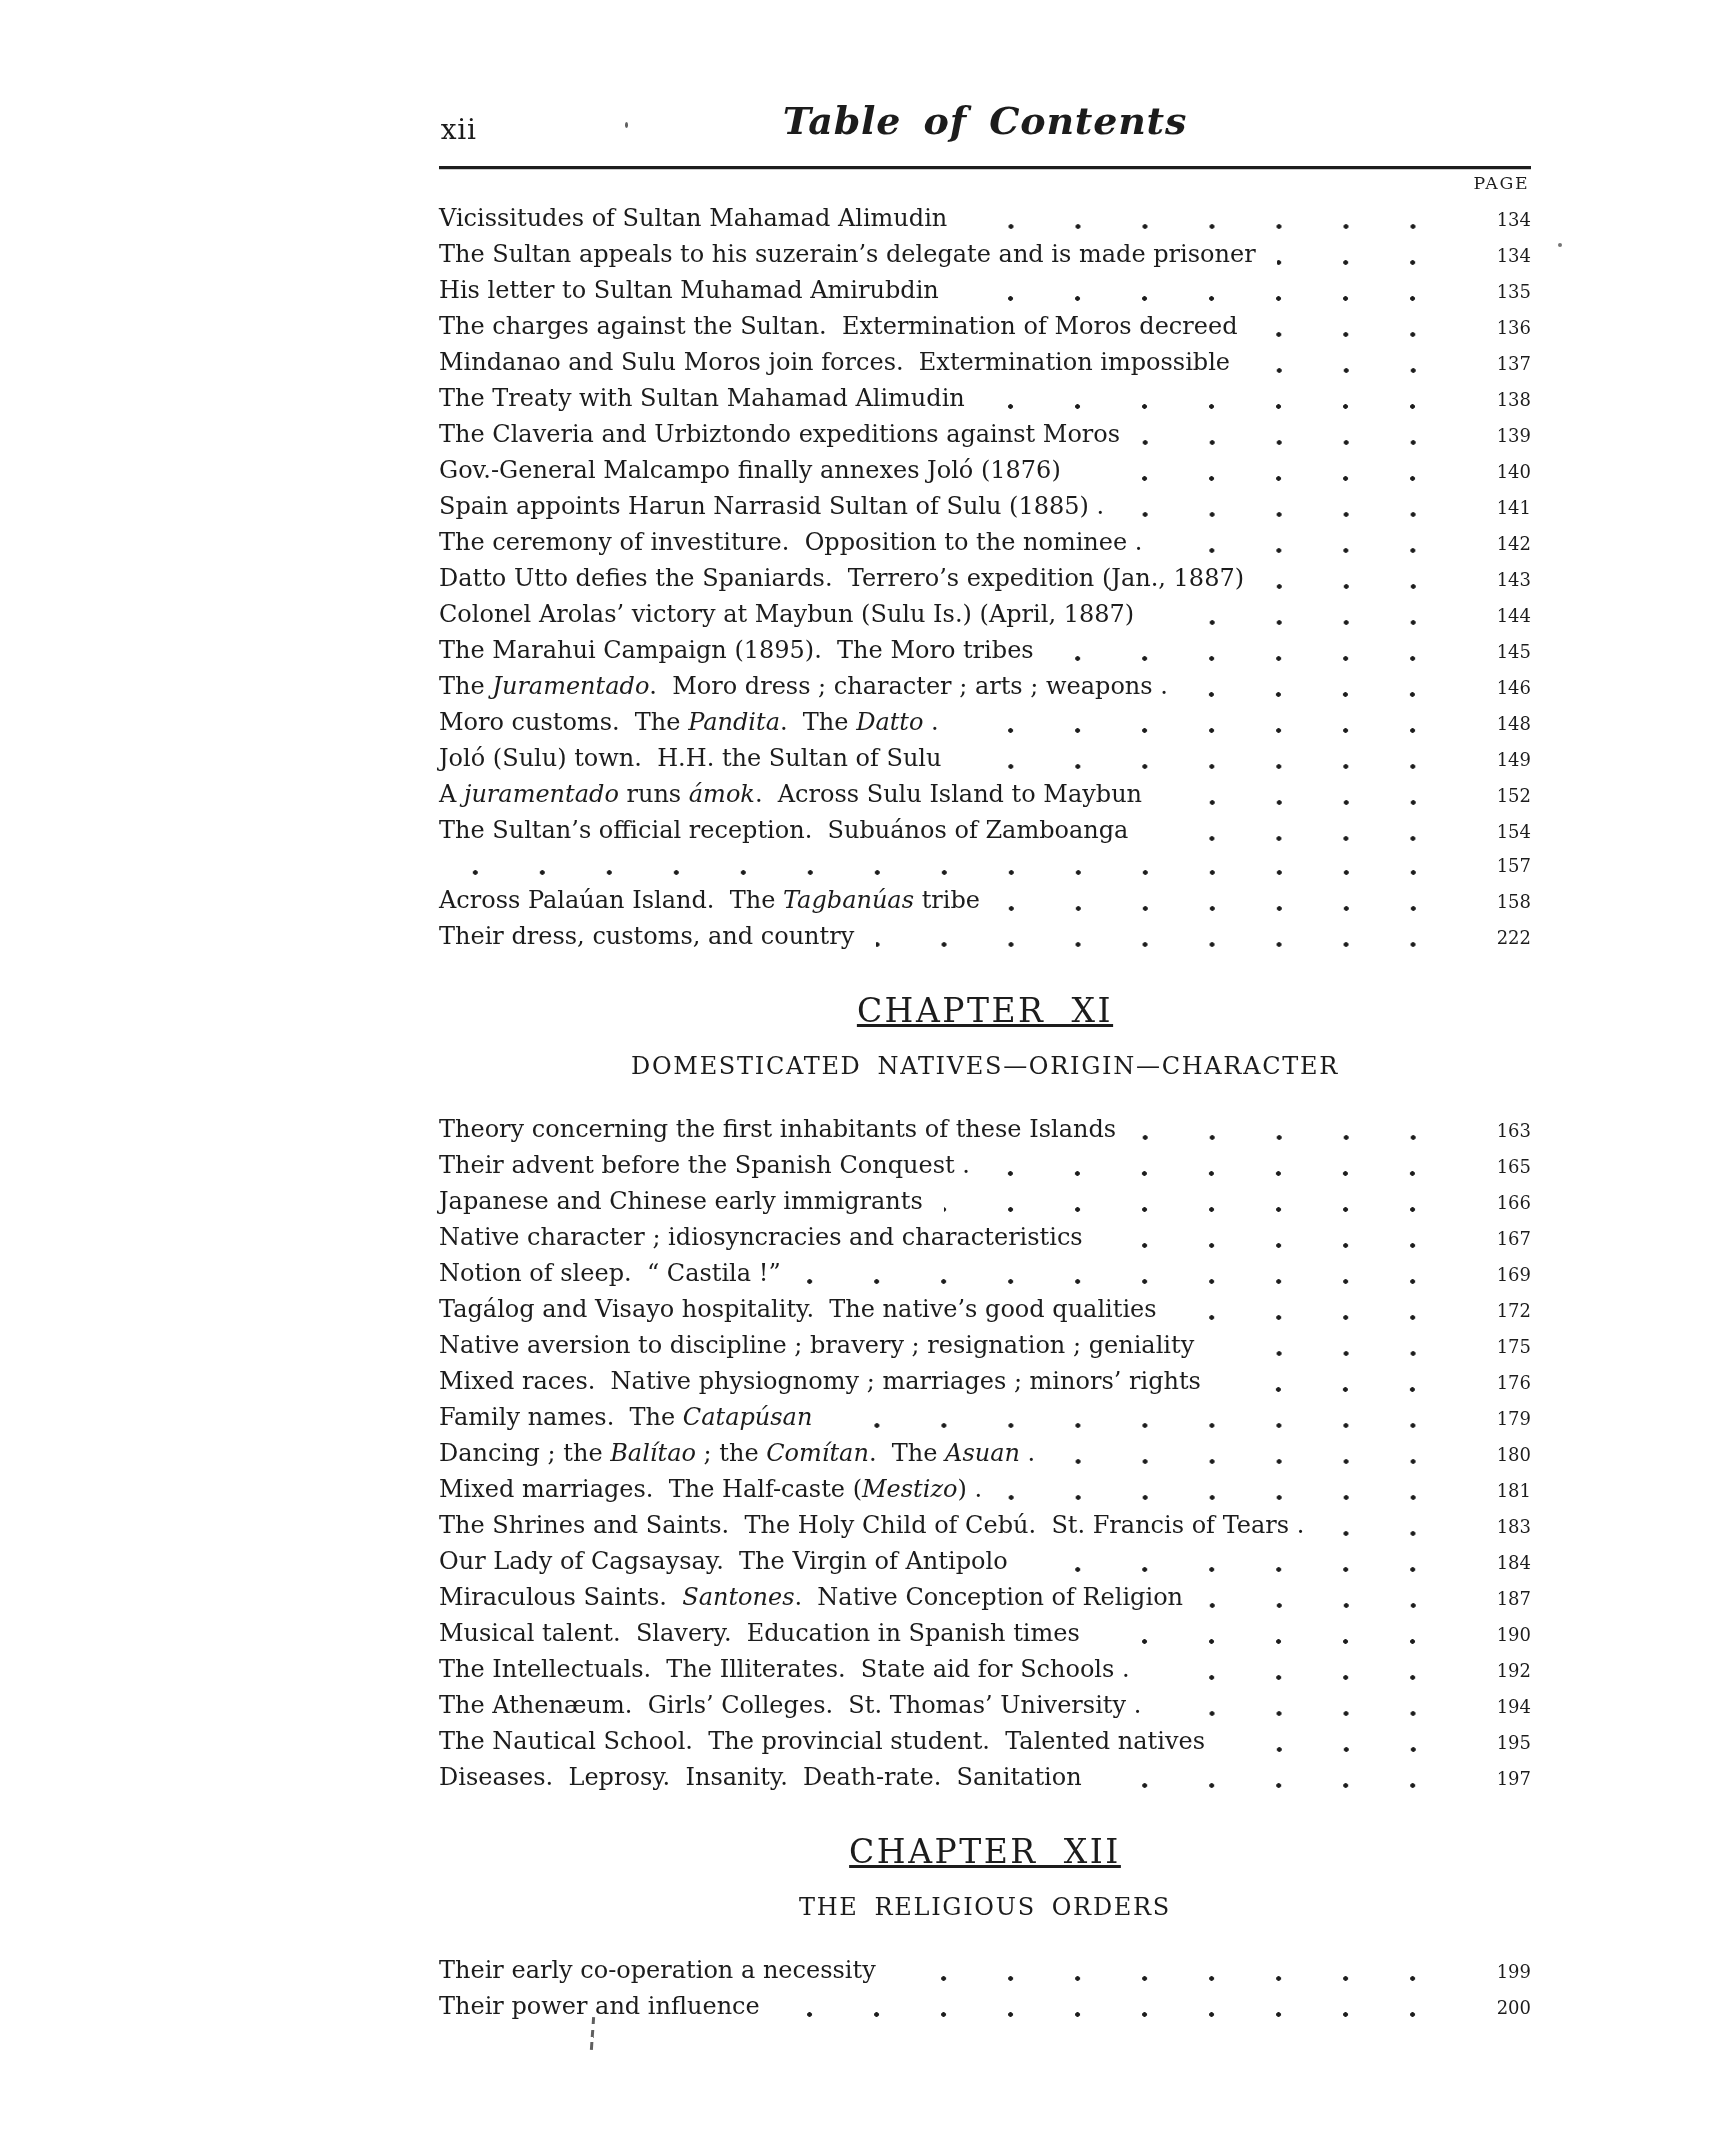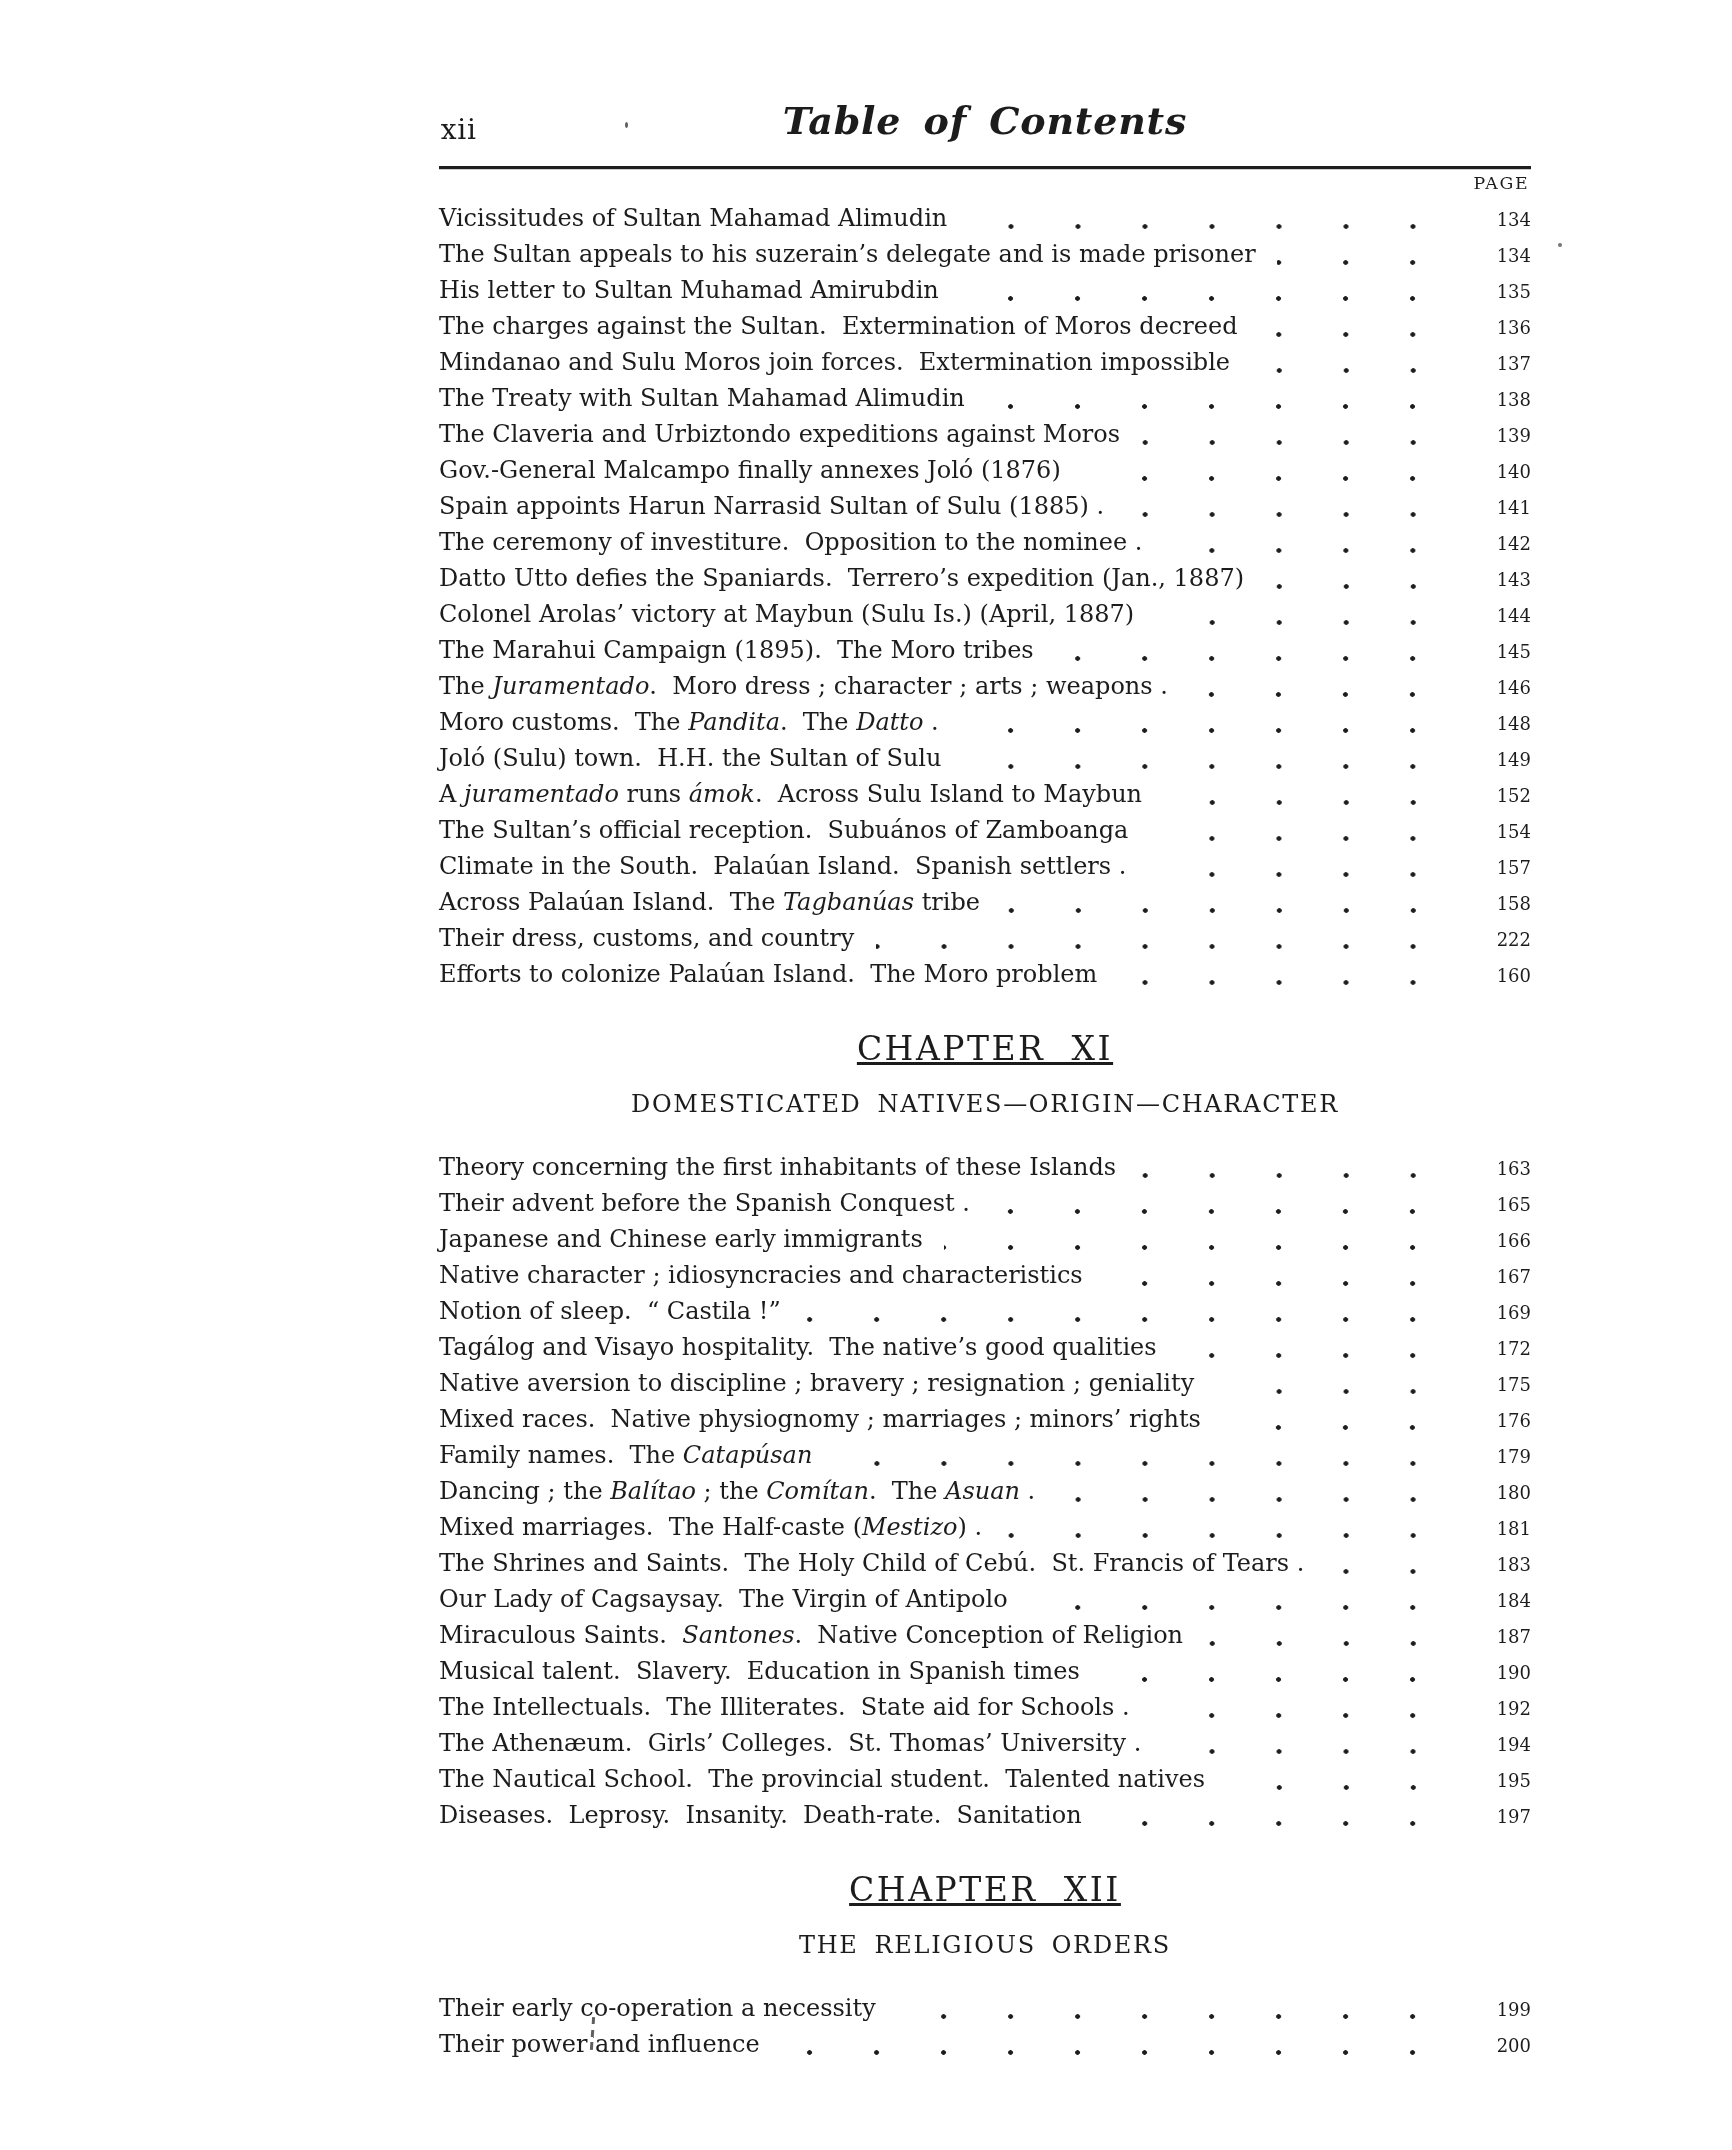--- a/index.html
+++ b/index.html
@@ -153,24 +153,23 @@
         <div class="toc-row"><span class="toc-title">Spain appoints Harun Narrasid Sultan of Sulu (1885) .</span><span class="toc-leader"></span><span class="toc-page">141</span></div>
         <div class="toc-row"><span class="toc-title">The ceremony of investiture.  Opposition to the nominee .</span><span class="toc-leader"></span><span class="toc-page">142</span></div>
         <div class="toc-row"><span class="toc-title">Datto Utto defies the Spaniards.  Terrero’s expedition (Jan., 1887)</span><span class="toc-leader"></span><span class="toc-page">143</span></div>
         <div class="toc-row"><span class="toc-title">Colonel Arolas’ victory at Maybun (Sulu Is.) (April, 1887)</span><span class="toc-leader"></span><span class="toc-page">144</span></div>
         <div class="toc-row"><span class="toc-title">The Marahui Campaign (1895).  The Moro tribes</span><span class="toc-leader"></span><span class="toc-page">145</span></div>
         <div class="toc-row"><span class="toc-title">The <i>Juramentado</i>.  Moro dress ; character ; arts ; weapons .</span><span class="toc-leader"></span><span class="toc-page">146</span></div>
         <div class="toc-row"><span class="toc-title">Moro customs.  The <i>Pandita</i>.  The <i>Datto</i> .</span><span class="toc-leader"></span><span class="toc-page">148</span></div>
         <div class="toc-row"><span class="toc-title">Joló (Sulu) town.  H.H. the Sultan of Sulu</span><span class="toc-leader"></span><span class="toc-page">149</span></div>
         <div class="toc-row"><span class="toc-title">A <i>juramentado</i> runs <i>ámok</i>.  Across Sulu Island to Maybun</span><span class="toc-leader"></span><span class="toc-page">152</span></div>
         <div class="toc-row"><span class="toc-title">The Sultan’s official reception.  Subuános of Zamboanga</span><span class="toc-leader"></span><span class="toc-page">154</span></div>
-        <div class="toc-row"><span class="toc-title">Climate in the South.  Palaúan Island.  Spanish settlers .</span><span class="toc-leader"></span><span class="toc-page">157</span></div>
+        <div class="toc-row"><span class="toc-leader"></span><span class="toc-page">157</span></div>
         <div class="toc-row"><span class="toc-title">Across Palaúan Island.  The <i>Tagbanúas</i> tribe</span><span class="toc-leader"></span><span class="toc-page">158</span></div>
         <div class="toc-row"><span class="toc-title">Their dress, customs, and country</span><span class="toc-leader"></span><span class="toc-page">222</span></div>
-        <div class="toc-row"><span class="toc-title">Efforts to colonize Palaúan Island.  The Moro problem</span><span class="toc-leader"></span><span class="toc-page">160</span></div>
       </div>
       <div class="chapter-heading">CHAPTER XI</div>
       <div class="chapter-subtitle">DOMESTICATED NATIVES—ORIGIN—CHARACTER</div>
       <div class="toc-list after-heading">
         <div class="toc-row"><span class="toc-title">Theory concerning the first inhabitants of these Islands</span><span class="toc-leader"></span><span class="toc-page">163</span></div>
         <div class="toc-row"><span class="toc-title">Their advent before the Spanish Conquest .</span><span class="toc-leader"></span><span class="toc-page">165</span></div>
         <div class="toc-row"><span class="toc-title">Japanese and Chinese early immigrants</span><span class="toc-leader"></span><span class="toc-page">166</span></div>
         <div class="toc-row"><span class="toc-title">Native character ; idiosyncracies and characteristics</span><span class="toc-leader"></span><span class="toc-page">167</span></div>
         <div class="toc-row"><span class="toc-title">Notion of sleep.  “ Castila !”</span><span class="toc-leader"></span><span class="toc-page">169</span></div>
         <div class="toc-row"><span class="toc-title">Tagálog and Visayo hospitality.  The native’s good qualities</span><span class="toc-leader"></span><span class="toc-page">172</span></div>

